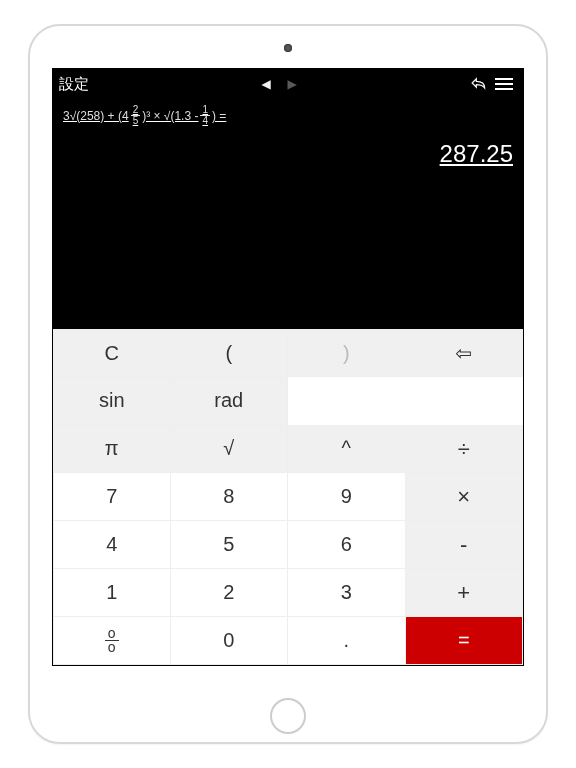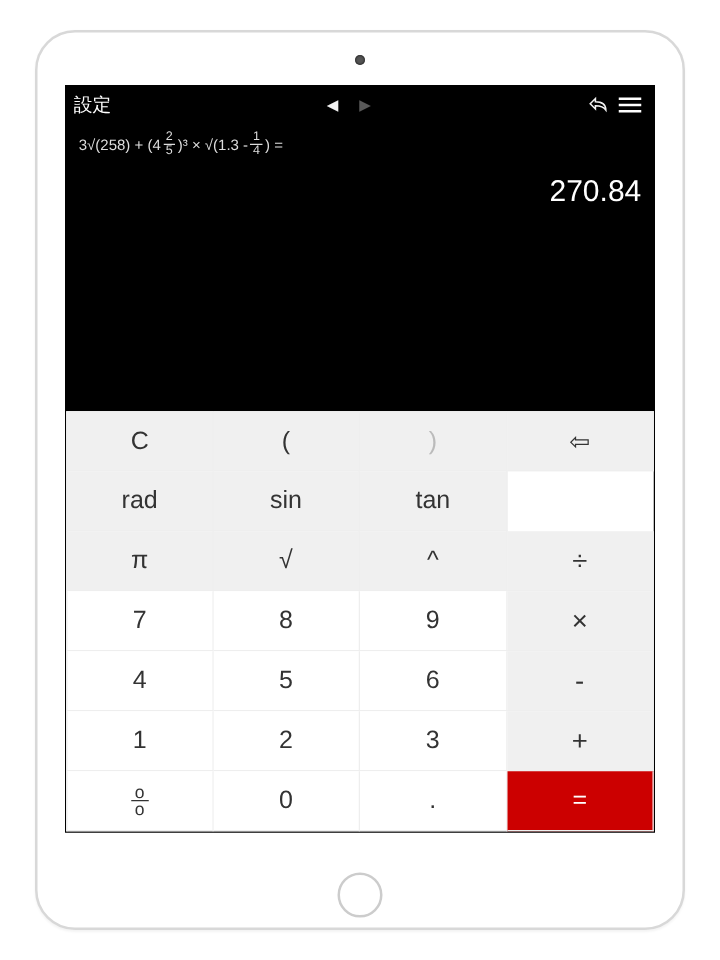--- a/index.html
+++ b/index.html
@@ -44,21 +44,21 @@
 .settings-lbl { flex: 0 0 auto; margin-right: 4px; }
 .spacer { flex: 1; }
 .nav-ico { width: 26px; text-align: center; font-size: 12px; opacity: 0.95; }
 .nav-ico.dim { opacity: 0.35; }
 .undo-ico svg { width: 20px; height: 14px; }
 .menu-ico { display: flex; flex-direction: column; gap: 3px; padding: 0 4px; }
 .menu-ico span { width: 18px; height: 2px; background: #fff; }
 .display {
   flex: 0 0 auto; height: 230px;
   color: #fff; padding: 6px 10px 8px 10px;
-  display: flex; flex-direction: column;
+  display: flex; flex-direction: column; text-decoration: underline;
 }
 .expression {
   font-size: 12px; color: #ddd; line-height: 1;
   display: flex; align-items: center; flex-wrap: wrap; gap: 1px;
 }
 .frac {
   display: inline-flex; flex-direction: column; align-items: center;
   font-size: 10px; line-height: 10px; vertical-align: middle; margin: 0 1px;
 }
 .frac .num { border-bottom: 1px solid #ddd; padding: 0 2px; }
@@ -124,34 +124,33 @@
             <span class="num">2</span>
             <span class="den">5</span>
           </span>
         <span>)³ × √(1.3 - </span>
         <span class="frac">
             <span class="num">1</span>
             <span class="den">4</span>
           </span>
         <span>) =</span>
       </div>
-      <div class="result">270.84</div>
+      <div class="result">287.25</div>
     </div>
 
     <div class="keypad" style="grid-template-rows: repeat(7, 1fr);">
       <div class="kp-row">
         <div class="key gray">C</div>
         <div class="key gray">(</div>
         <div class="key gray dim">)</div>
         <div class="key gray back-arrow">⇦</div>
       </div>
       <div class="kp-row">
+        <div class="key gray">sin</div>
         <div class="key gray">rad</div>
-        <div class="key gray">sin</div>
-        <div class="key gray">tan</div>
       </div>
       <div class="kp-row">
         <div class="key gray">π</div>
         <div class="key gray">√</div>
         <div class="key gray">^</div>
         <div class="key gray op">÷</div>
       </div>
       <div class="kp-row">
         <div class="key">7</div>
         <div class="key">8</div>

